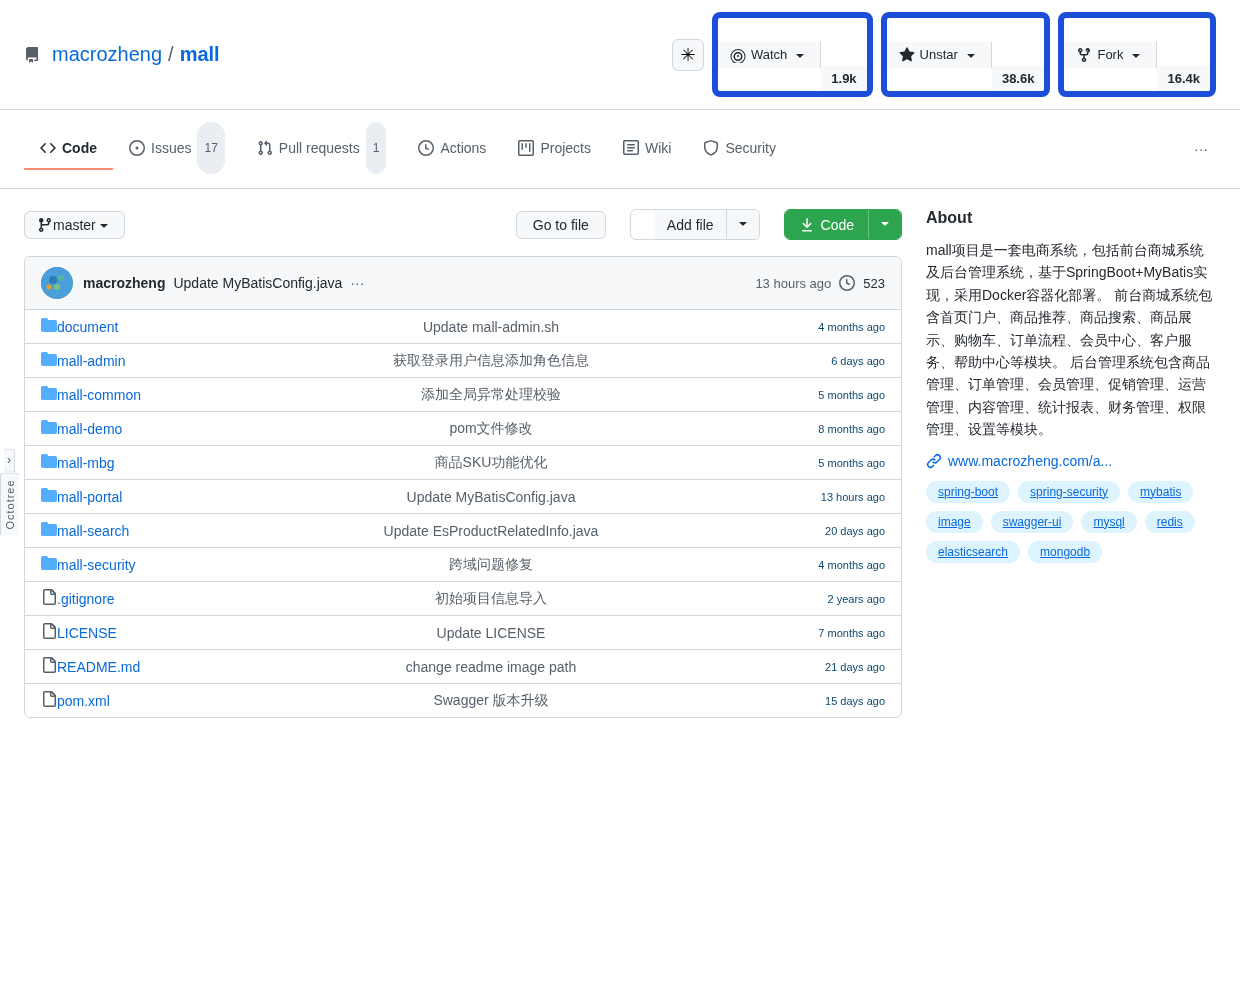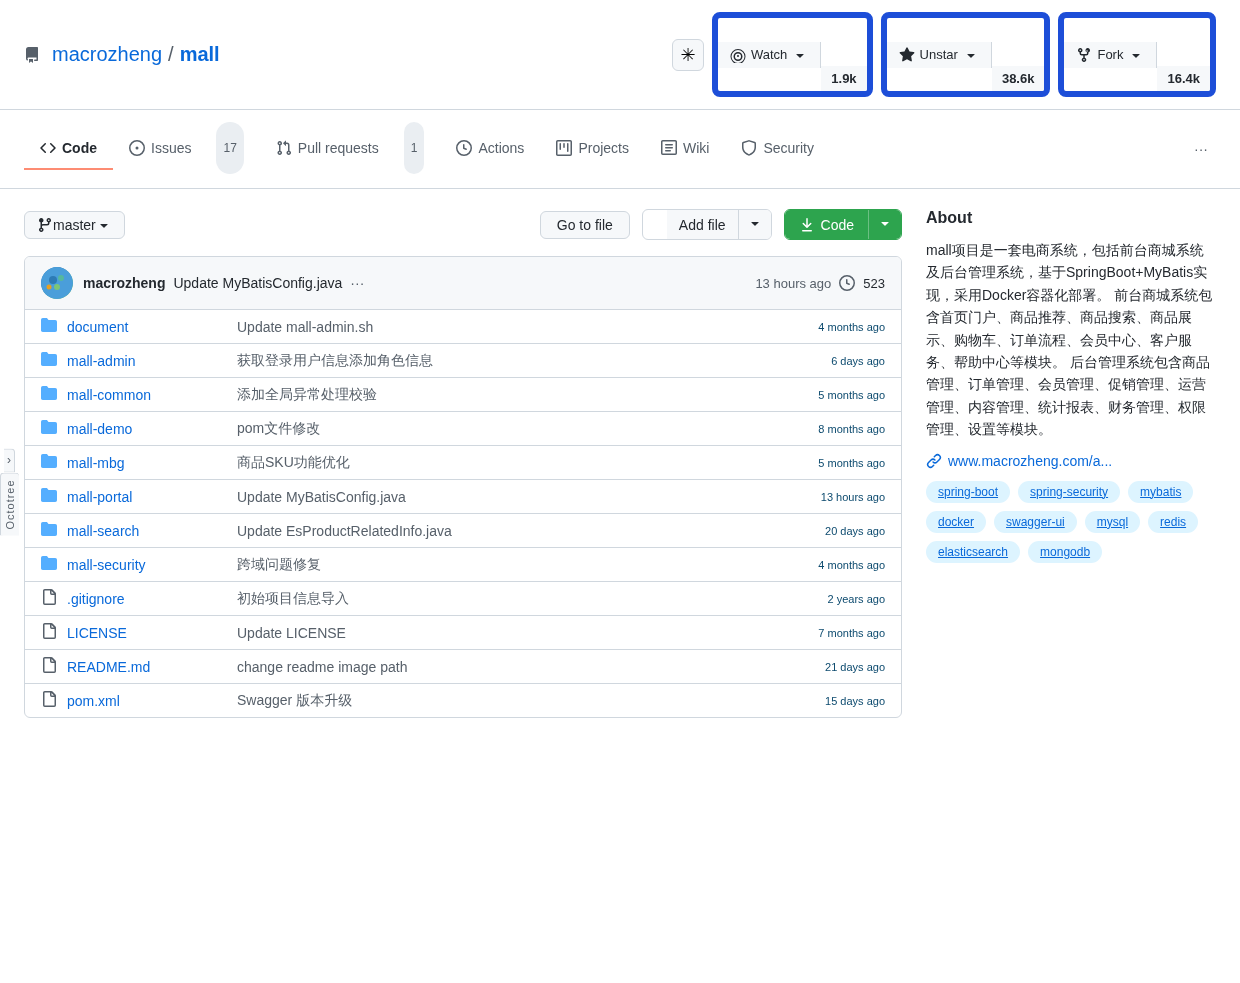--- a/index.html
+++ b/index.html
@@ -114,21 +114,20 @@
       font-weight: 600;
       border-bottom: 2px solid #fd8c73;
     }
     .nav-tab .badge {
       background: #eaeef2;
       color: #57606a;
       border-radius: 20px;
       padding: 19px 7px;
       font-size: 12px;
       font-weight: 500;
-      margin-left: 19px;
     }
     .nav-tab-more {
       margin-left: auto;
       padding: 12px 8px;
       color: #57606a;
       cursor: pointer;
     }
 
     
     .main-content {
@@ -158,21 +157,21 @@
       border: 1px solid #d0d7de;
       border-radius: 6px;
       background: #f6f8fa;
       cursor: pointer;
       font-size: 14px;
       font-weight: 500;
     }
     .toolbar-right {
       display: flex;
       align-items: center;
-      gap: 12px;
+      gap: 24px;
       margin-left: auto;
     }
     .go-to-file-btn {
       padding: 5px 16px;
       border: 1px solid #d0d7de;
       border-radius: 6px;
       background: #f6f8fa;
       cursor: pointer;
       font-size: 14px;
       color: #24292f;
@@ -290,37 +289,38 @@
       font-size: 13px;
       color: #24292f;
       font-weight: 400;
     }
 
     .file-row {
       display: flex;
       align-items: center;
       padding: 7px 16px;
       border-bottom: 1px solid #d0d7de;
-      gap: 10px;
+      gap: 0;
     }
     .file-row:last-child { border-bottom: none; }
     .file-name {
       min-width: 160px;
       color: #0969da;
       text-decoration: none;
       font-size: 14px;
       cursor: pointer;
     }
     .file-commit {
       flex: 1;
       color: #57606a;
       font-size: 14px;
       overflow: hidden;
       text-overflow: ellipsis;
       white-space: nowrap;
+      text-align: center;
     }
     .file-time {
       color: #0c4a6e;
       font-size: 11px;
       text-align: right;
       white-space: nowrap;
       min-width: 120px;
     }
 
     
@@ -701,21 +701,21 @@
       <a class="about-link">
         <svg width="16" height="16" viewBox="0 0 16 16" fill="#0969da">
           <path d="M7.775 3.275a.75.75 0 001.06 1.06l1.25-1.25a2 2 0 112.83 2.83l-2.5 2.5a2 2 0 01-2.83 0 .75.75 0 00-1.06 1.06 3.5 3.5 0 004.95 0l2.5-2.5a3.5 3.5 0 00-4.95-4.95l-1.25 1.25zm-4.69 9.64a2 2 0 010-2.83l2.5-2.5a2 2 0 012.83 0 .75.75 0 001.06-1.06 3.5 3.5 0 00-4.95 0l-2.5 2.5a3.5 3.5 0 004.95 4.95l1.25-1.25a.75.75 0 00-1.06-1.06l-1.25 1.25a2 2 0 01-2.83 0z"></path>
         </svg>
         <span>www.macrozheng.com/a...</span>
       </a>
       <div class="tags-section" id="tags-container">
           <span class="tag">spring-boot</span>
           <span class="tag">spring-security</span>
           <span class="tag">mybatis</span>
-          <span class="tag">docker</span>
+          <span class="tag">image</span>
           <span class="tag">swagger-ui</span>
           <span class="tag">mysql</span>
           <span class="tag">redis</span>
           <span class="tag">elasticsearch</span>
           <span class="tag">mongodb</span>
         </div>
     </div>
   </div>
 </div>
 

